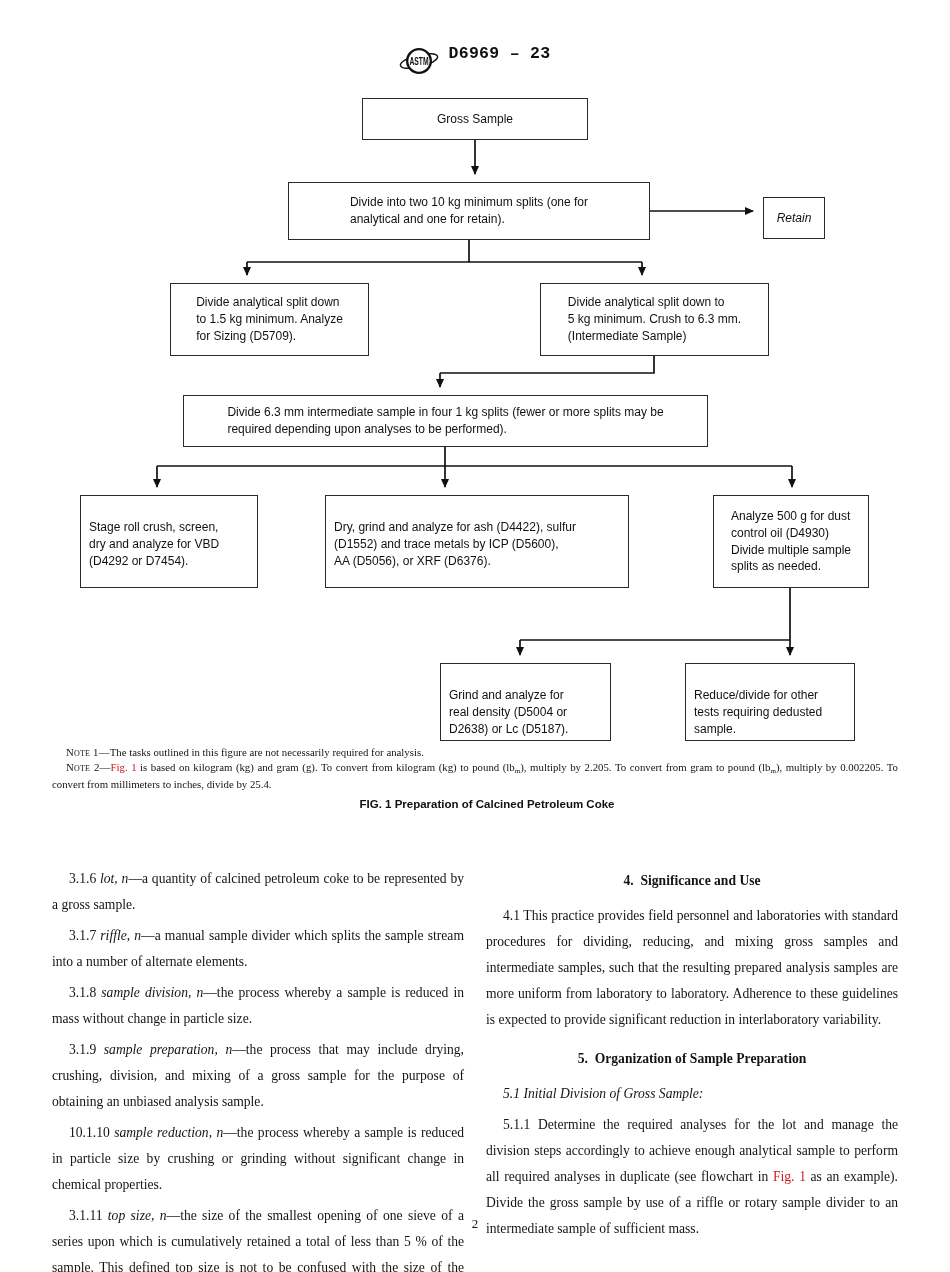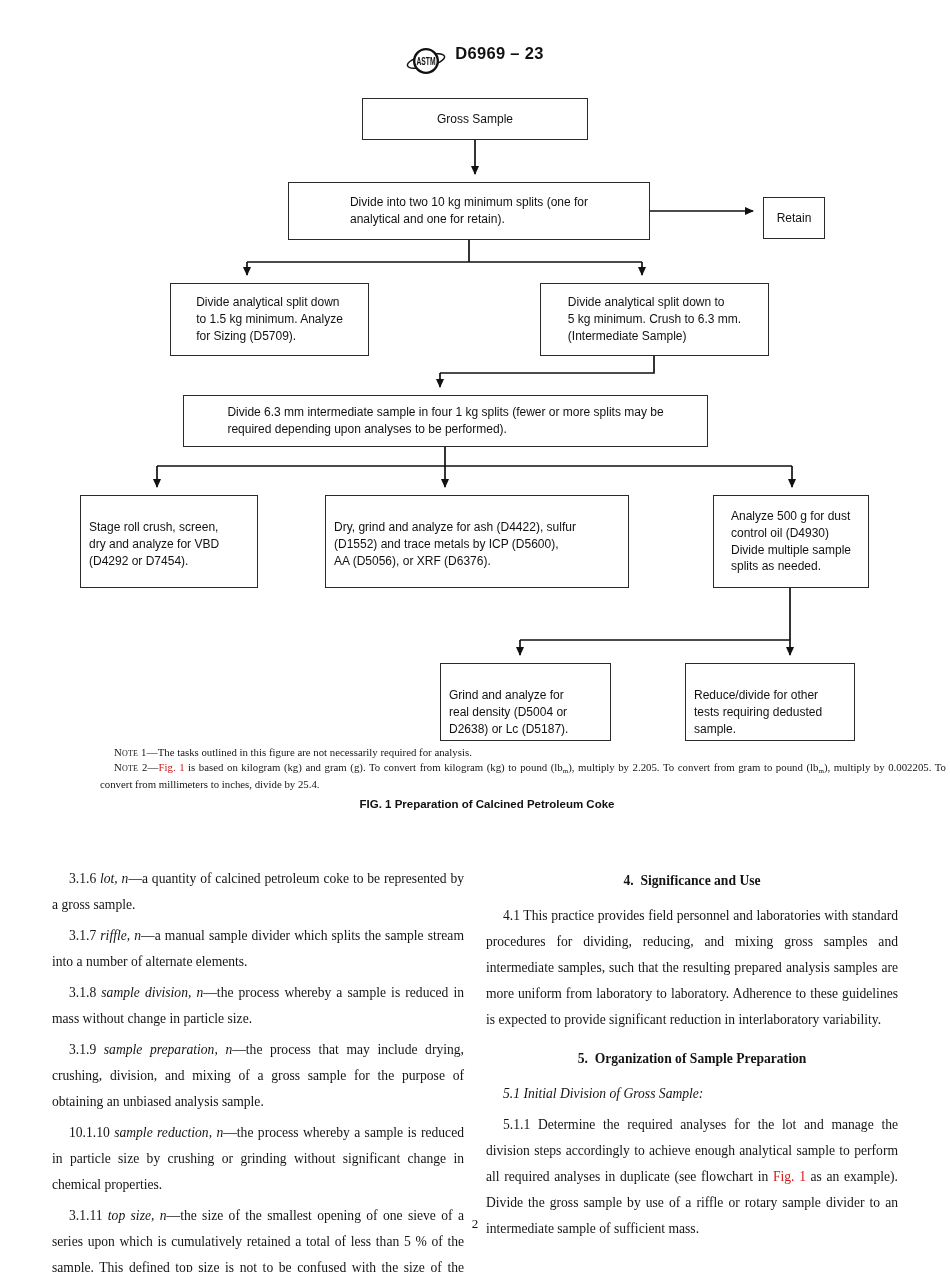--- a/index.html
+++ b/index.html
@@ -1,45 +1,45 @@
 <!DOCTYPE html>
 <html><head>
 <meta charset="utf-8">
 <style>
   html,body{margin:0;padding:0;background:#fff;}
   .page{position:relative;width:950px;height:1272px;background:#fff;overflow:hidden;margin:0 auto;color:#141414;}
 
   
   .hdr{position:absolute;top:44px;left:0;width:100%;display:flex;justify-content:center;gap:9px;}
-  .doc-num{font-family:Liberation Sans, sans-serif;font-weight:bold;font-size:16.5px;letter-spacing:.3px;color:#111;}
+  .doc-num{font-family:Liberation Mono, monospace;font-weight:bold;font-size:16.5px;letter-spacing:.3px;color:#111;}
 
   
   .flowchart{position:absolute;top:90px;left:0;width:950px;height:662px;
              font-family:"Liberation Sans",sans-serif;font-size:12px;line-height:1.4;color:#111;}
   .fc-svg{position:absolute;top:0;left:0;}
   .ln{stroke:#111;stroke-width:1.7;fill:none;}
   .fc-box{position:absolute;border:1.5px solid #2a2a2a;background:#fff;box-sizing:border-box;
           display:flex;align-items:center;justify-content:center;text-align:left;
           padding:20px 8px;white-space:pre-line;}
   .fc-box.al{align-items:flex-start;justify-content:flex-start;text-align:left;padding:23px 8px;}
   #fcb-gross{left:362px;top:8px;width:226px;height:40px;}
   #fcb-divide-two{left:288px;top:92px;width:362px;height:58px;}
-  #fcb-retain{left:763px;top:107px;width:62px;height:27px;}
+  #fcb-retain{left:763px;top:107px;width:62px;height:27px;font-style:italic;}
   #fcb-d15{left:170px;top:193px;width:199px;height:73px;}
   #fcb-d5{left:540px;top:193px;width:229px;height:73px;}
   #fcb-wide{left:183px;top:305px;width:525px;height:52px;}
   #fcb-stage{left:80px;top:405px;width:178px;height:93px;}
   #fcb-dry{left:325px;top:405px;width:304px;height:93px;}
   #fcb-a500{left:713px;top:405px;width:156px;height:93px;}
   #fcb-grind{left:440px;top:573px;width:171px;height:78px;}
   #fcb-reduce{left:685px;top:573px;width:170px;height:78px;}
 
   
   .fig-notes{position:absolute;top:746px;left:52px;width:846px;
-             font-family:"Liberation Serif",serif;color:#141414;margin-left:48px;}
+             font-family:"Liberation Serif",serif;color:#141414;}
   .note{margin:0 0 1px 0;font-size:10.8px;line-height:13.6px;text-indent:14px;text-align:justify;}
   .fig-caption{position:absolute;top:798px;left:0;width:100%;text-align:center;
                font-family:Liberation Sans, sans-serif;font-weight:bold;font-size:11.5px;color:#111;padding-left:12px;}
 
   
   .col{position:absolute;top:866px;width:412px;font-family:"Liberation Serif",serif;
        font-size:13.6px;line-height:26px;text-align:justify;color:#141414;}
   #col-left{left:52px;}
   #col-right{left:486px;}
   .para{margin:0 0 5px 0;text-indent:17px;}

